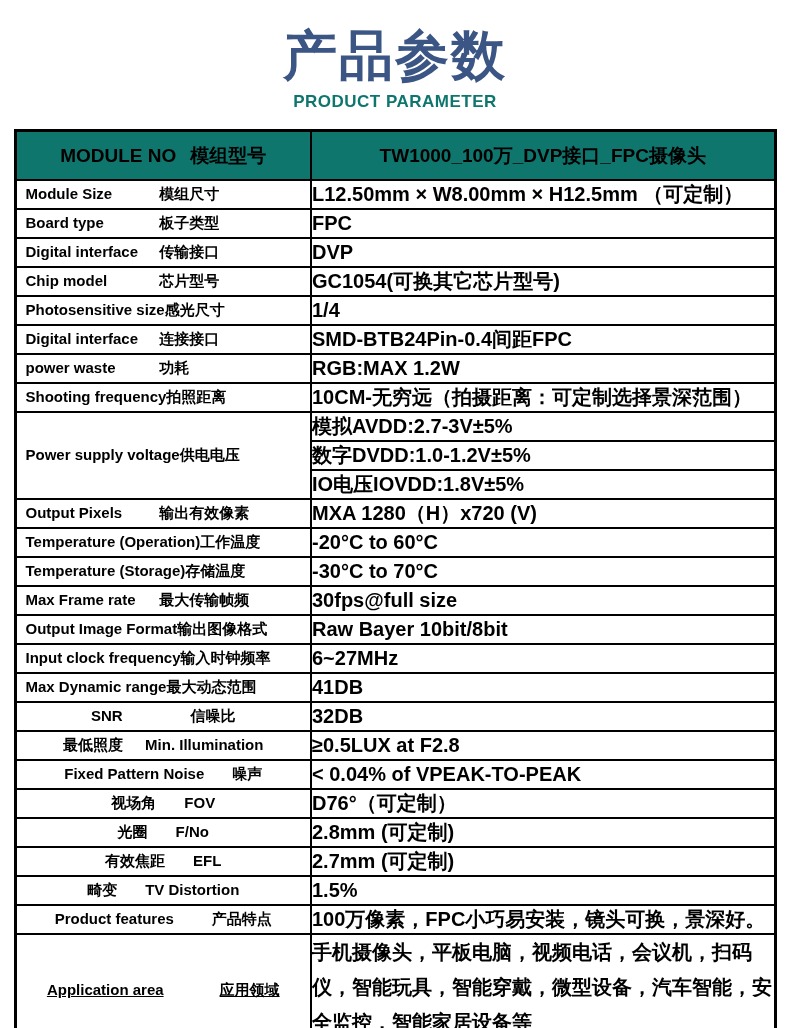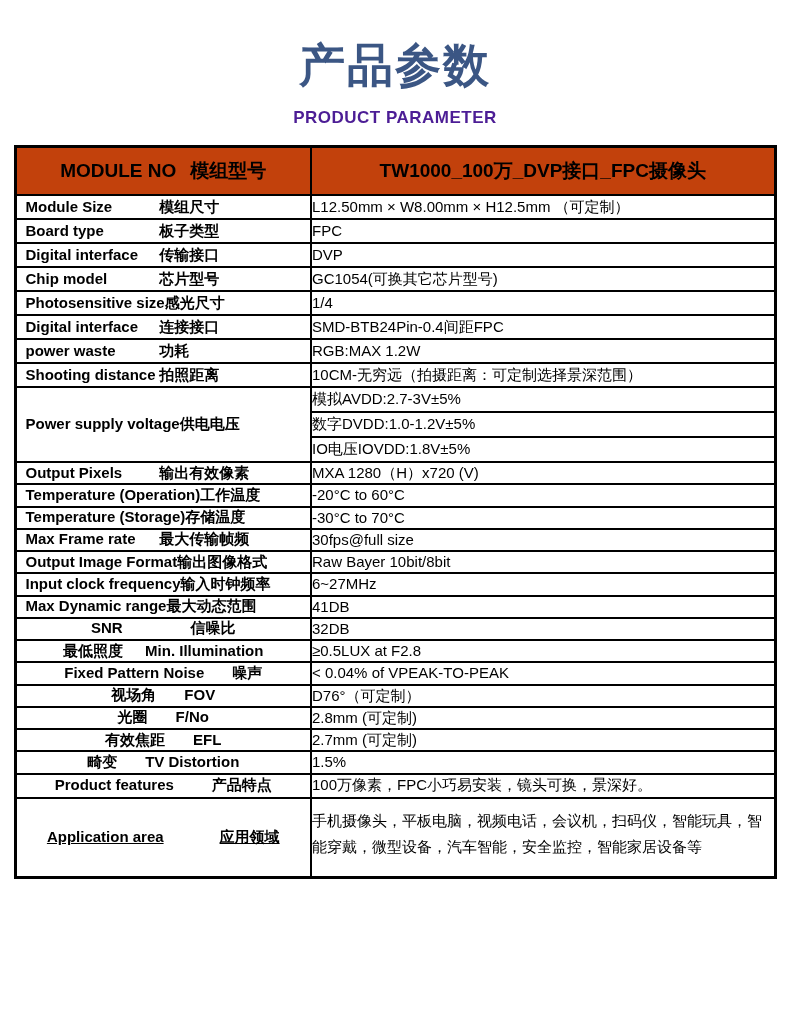--- a/index.html
+++ b/index.html
@@ -4,59 +4,59 @@
 <style>
   html,body{margin:0;padding:0;}
   body{
     width:790px;height:1028px;background:#ffffff;
     font-family:"Liberation Sans","DejaVu Sans",sans-serif;
     color:#000;
     -webkit-font-smoothing:antialiased;
   }
   .page-header{text-align:center;padding-top:24px;}
   .title-zh{
-    font-size:46px;line-height:1.12;font-weight:bold;
-    color:#3B5684;letter-spacing:2px;margin:16px;
+    font-size:54px;line-height:1.12;font-weight:bold;
+    color:#3B5684;letter-spacing:2px;margin:1px;
   }
   .title-en{
-    font-size:17px;font-weight:bold;color:#4c1d95;
+    font-size:17px;font-weight:bold;color:#0f766e;
     letter-spacing:0.5px;margin-top:7px;
   }
   table.params{
     border-collapse:collapse;
     width:760px;margin:17px auto 0 auto;
     border:3px solid #000;
     table-layout:fixed;
   }
   table.params th, table.params td{
     border:2px solid #000;
     vertical-align:middle;
     padding:0;
   }
   col.c1{width:296px;}
   col.c2{width:464px;}
-  tr.head{height:49px;background:#c2410c;}
+  tr.head{height:49px;background:#0f766e;}
   tr.head th{font-size:19px;font-weight:bold;text-align:center;}
   tr.head .head-label{display:flex;justify-content:center;gap:14px;align-items:center;}
   
   tr.h-s{height:24px;}
   tr.h-sub{height:25px;}
   tr.h-m{height:14px;}
   tr.h-l{height:24px;}
   tr.h-xl{height:80px;}
   
   td.label{font-weight:bold;font-size:15px;}
   td.label .lab{display:flex;align-items:flex-start;white-space:nowrap;}
   td.label .lab.split{padding-left:9px;}
   td.label .lab.split .p1{flex:0 0 47%;}
   td.label .lab.center{justify-content:center;gap:28px;}
   td.label .lab.gapwide{gap:68px;}
   
   td.value{
-    font-size:15px;font-weight:normal;
+    font-size:20px;font-weight:bold;
     padding:2px 10px 2px 12px;line-height:1.35;
   }
   td.value.multiline{line-height:1.75;padding-bottom:6px;}
 </style>
 </head>
 <body>
 
 <div class="page-header">
   <h1 class="title-zh">产品参数</h1>
   <div class="title-en">PRODUCT PARAMETER</div>
@@ -138,21 +138,21 @@
           <div class="lab split">
             <span class="p1">power waste</span>
             <span>功耗</span>
           </div>
         </td>
       <td class="value">RGB:MAX 1.2W</td>
     </tr>
     <tr class="h-s">
       <td class="label">
           <div class="lab split">
-            <span class="p1">Shooting distance</span>
+            <span class="p1">Shooting frequency</span>
             <span>拍照距离</span>
           </div>
         </td>
       <td class="value">10CM-无穷远（拍摄距离：可定制选择景深范围）</td>
     </tr>
     <tr class="h-sub">
       <td class="label" rowspan="3">
           <div class="lab split">
             <span class="p1">Power supply voltage</span>
             <span>供电电压</span>

